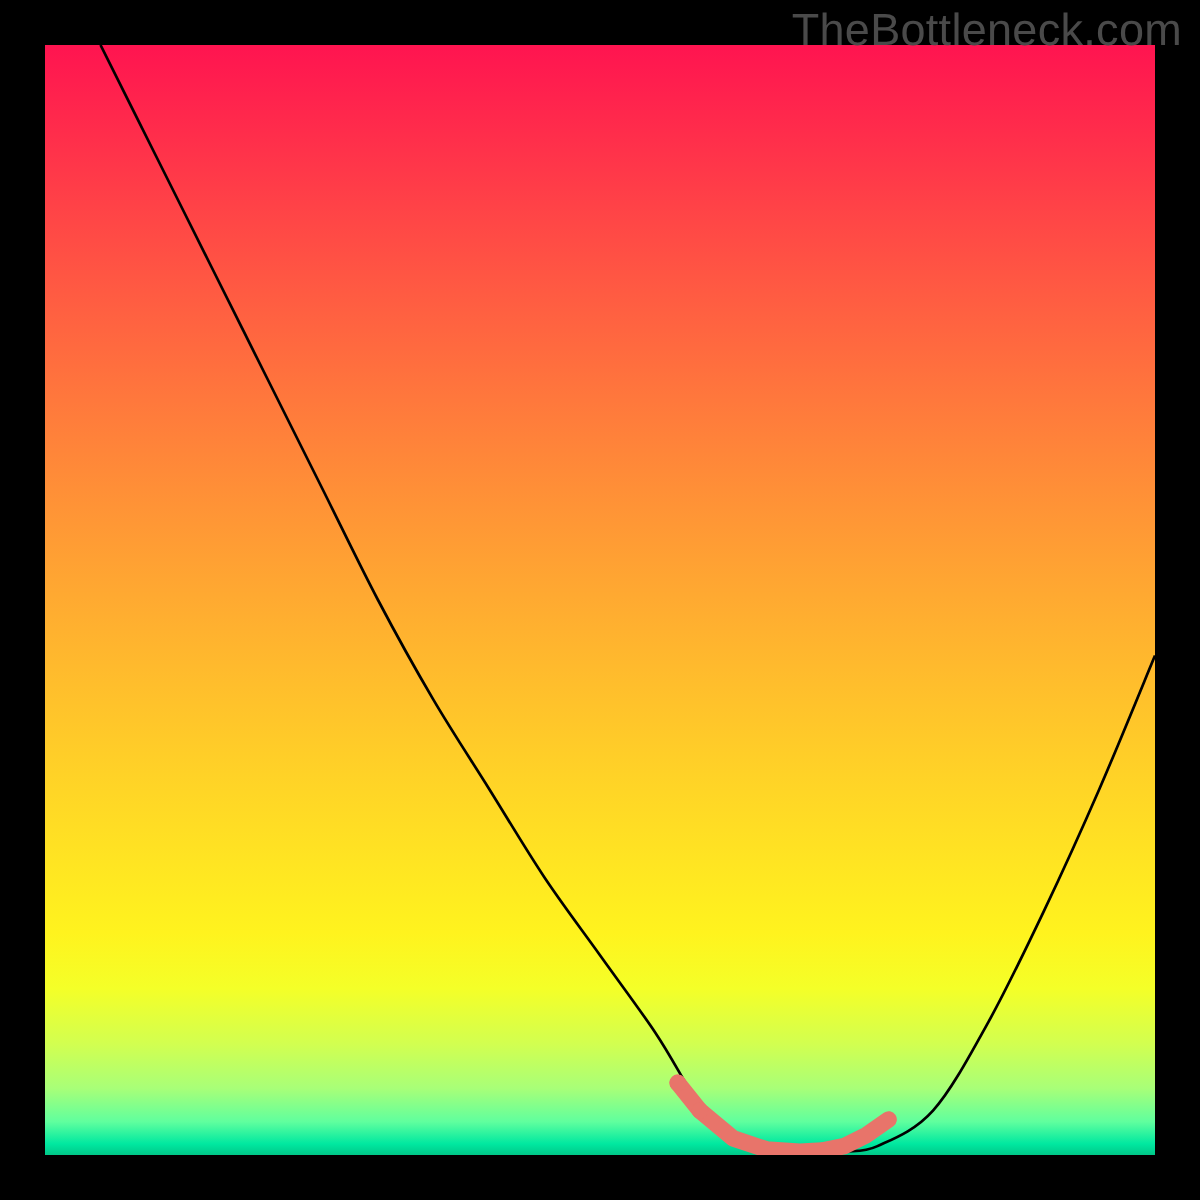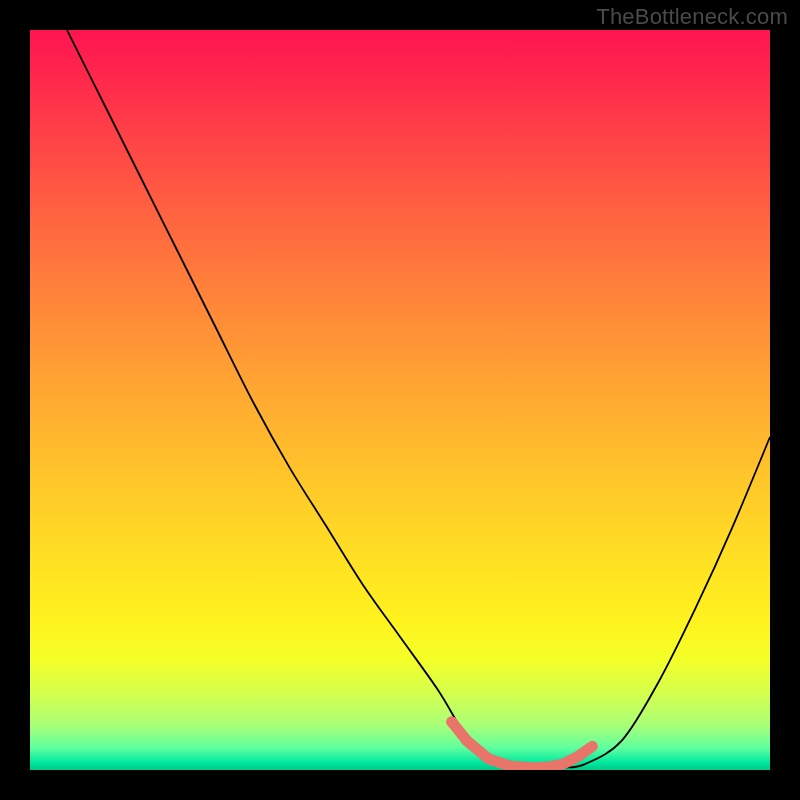--- a/index.html
+++ b/index.html
@@ -9,21 +9,21 @@
     background: #000;
     position: relative;
     overflow: hidden;
     font-family: Arial, sans-serif;
   }
   .watermark {
     position: absolute;
     top: 4px;
     right: 12px;
     color: #4a4a4a;
-    font-size: 22px;
+    font-size: 30px;
     font-weight: 500;
     z-index: 10;
     letter-spacing: 0.2px;
   }
   .plot-area {
     position: absolute;
     left: 30px;
     top: 30px;
     width: 740px;
     height: 740px;

